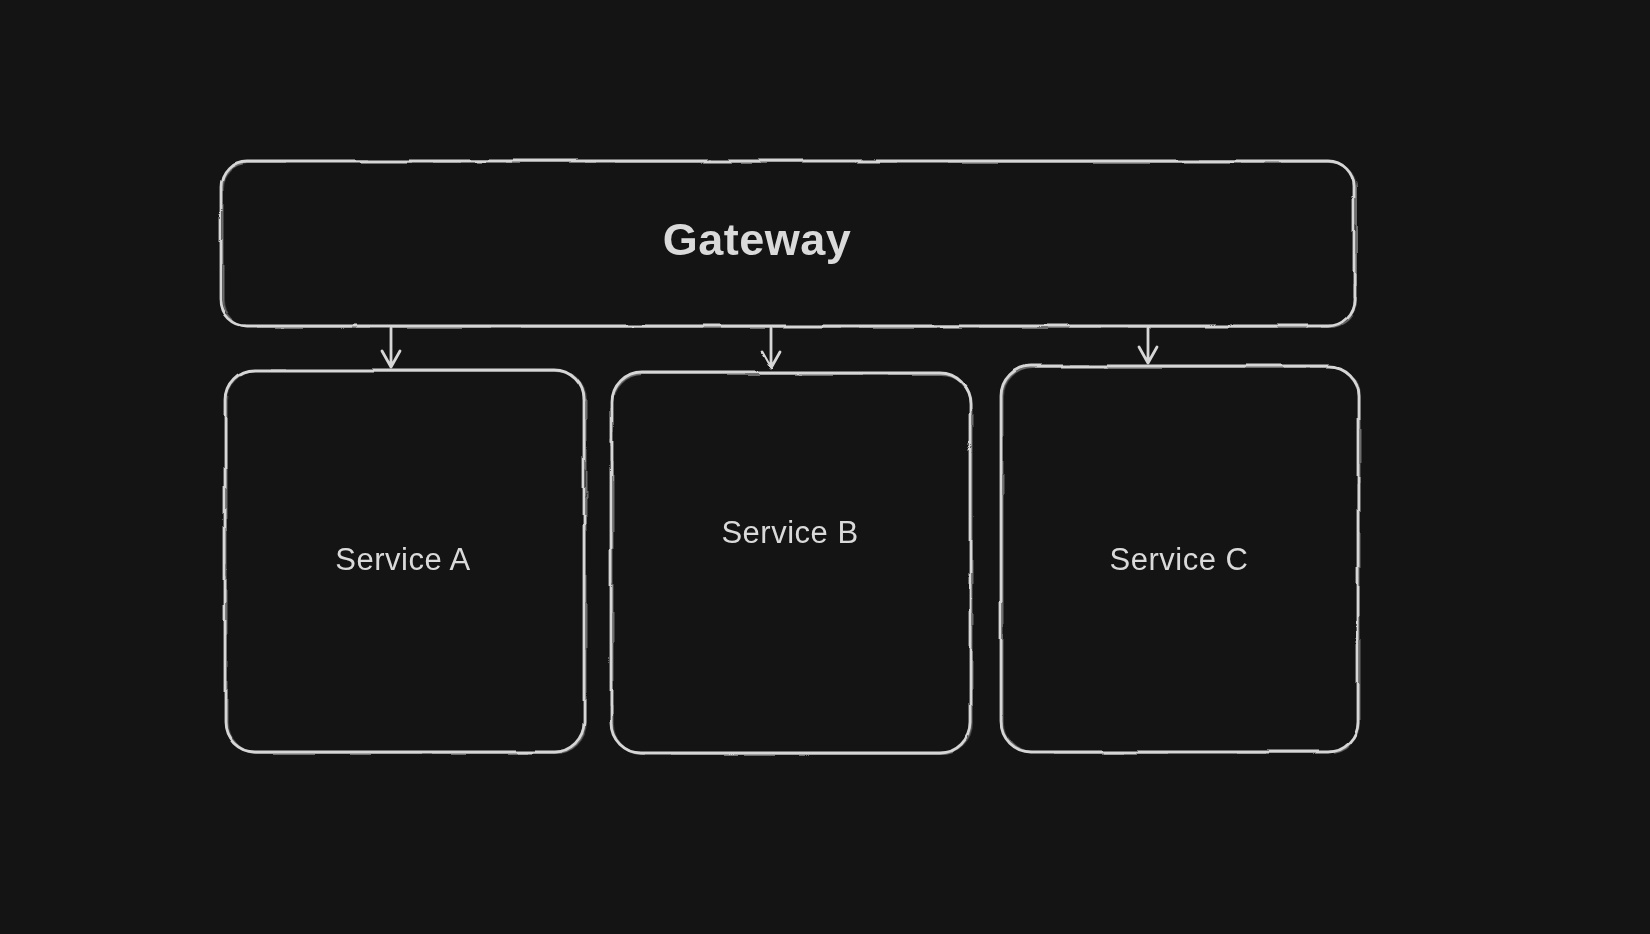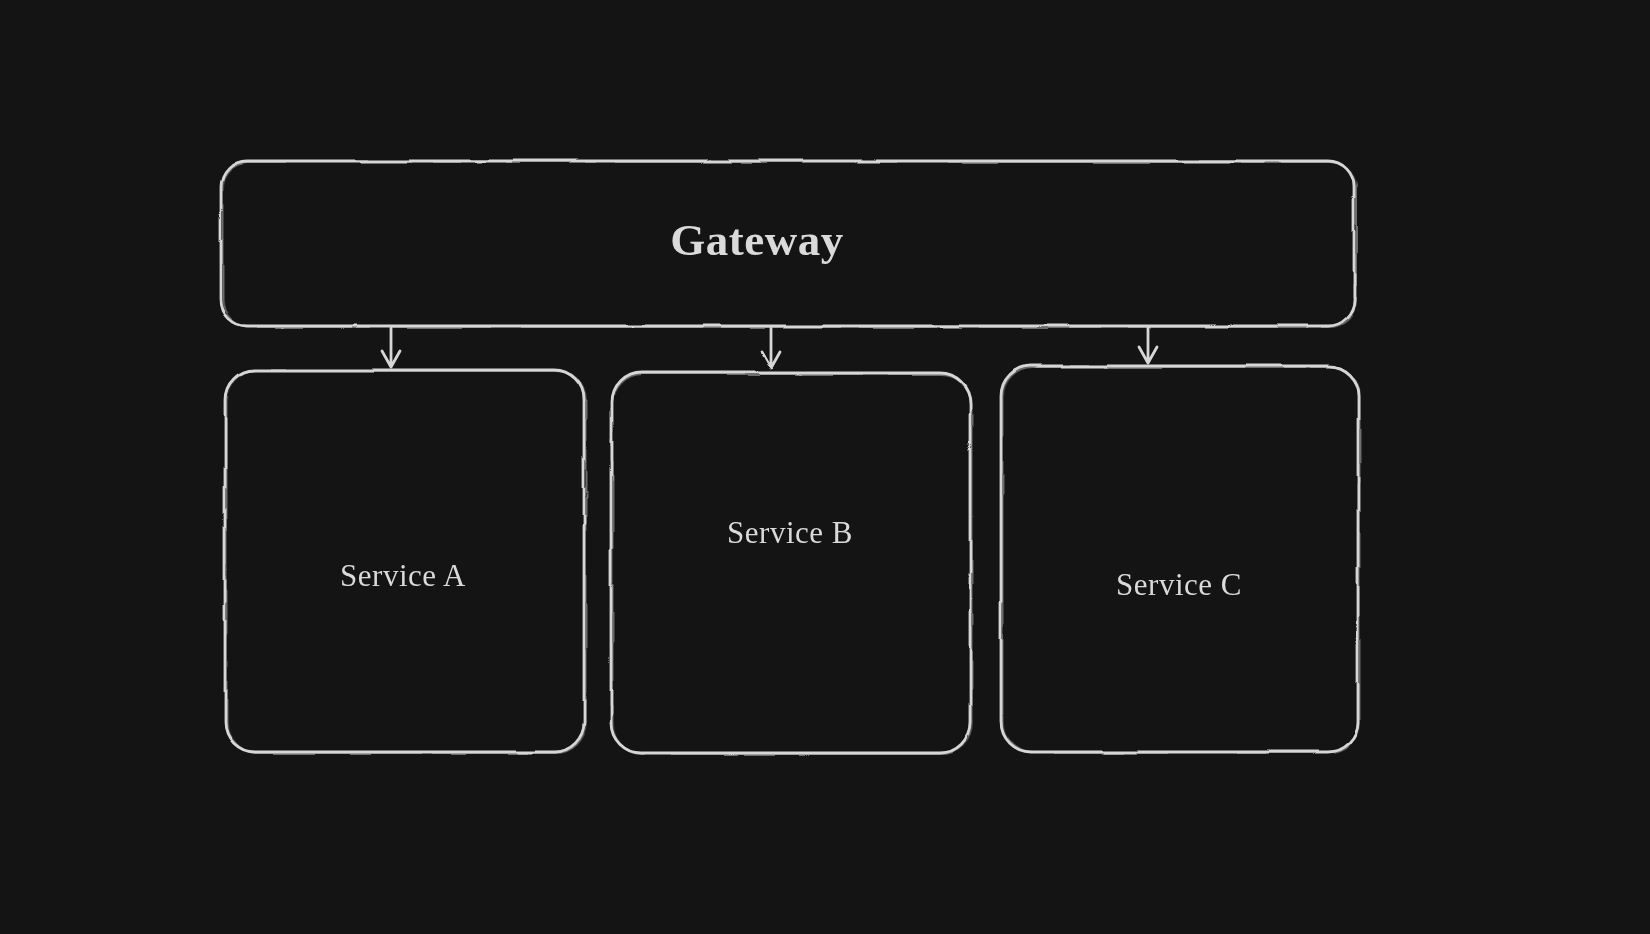--- a/index.html
+++ b/index.html
@@ -8,21 +8,21 @@
     --text: #dadada;
   }
   * { margin: 0; padding: 0; box-sizing: border-box; }
   html, body { background: var(--background); }
   .canvas {
     position: relative;
     width: 1650px;
     height: 760px;
     background: var(--background);
     overflow: hidden;
-    font-family: Liberation Serif, serif;
+    font-family: Liberation Sans, sans-serif;
   }
   svg.shapes {
     position: absolute;
     inset: 0;
     width: 1650px;
     height: 934px;
     display: block;
   }
   .shape-stroke {
     fill: none;
@@ -47,23 +47,23 @@
     letter-spacing: 0.5px;
     user-select: none;
   }
   .label-gateway {
     left: 757px;
     top: 240px;
     font-size: 45px;
     font-weight: 600;
   }
   .label-service { font-size: 31px; font-weight: 400; }
-  .label-service-a { left: 403px; top: 560px; margin-top: 16px; }
+  .label-service-a { left: 403px; top: 560px; }
   .label-service-b { left: 790px; top: 533px; }
-  .label-service-c { left: 1179px; top: 585px; }
+  .label-service-c { left: 1179px; top: 560px; }
 </style>
 </head>
 <body>
 
 <div class="canvas">
 
   <svg class="shapes" viewBox="0 0 1650 934" xmlns="http://www.w3.org/2000/svg">
     <defs>
       <filter id="rough1" x="-5%" y="-5%" width="110%" height="110%">
         <feTurbulence type="fractalNoise" baseFrequency="0.012" numOctaves="2" seed="3" result="n"></feTurbulence>

